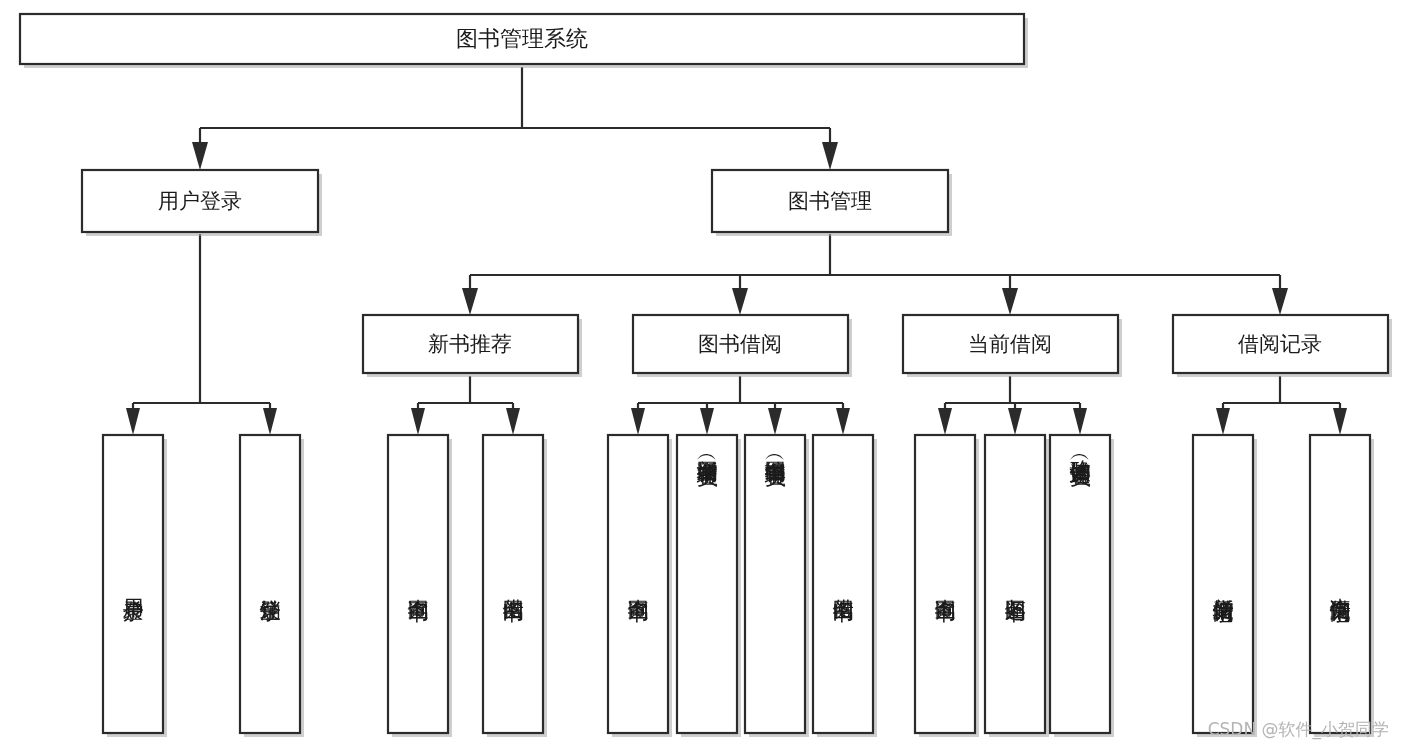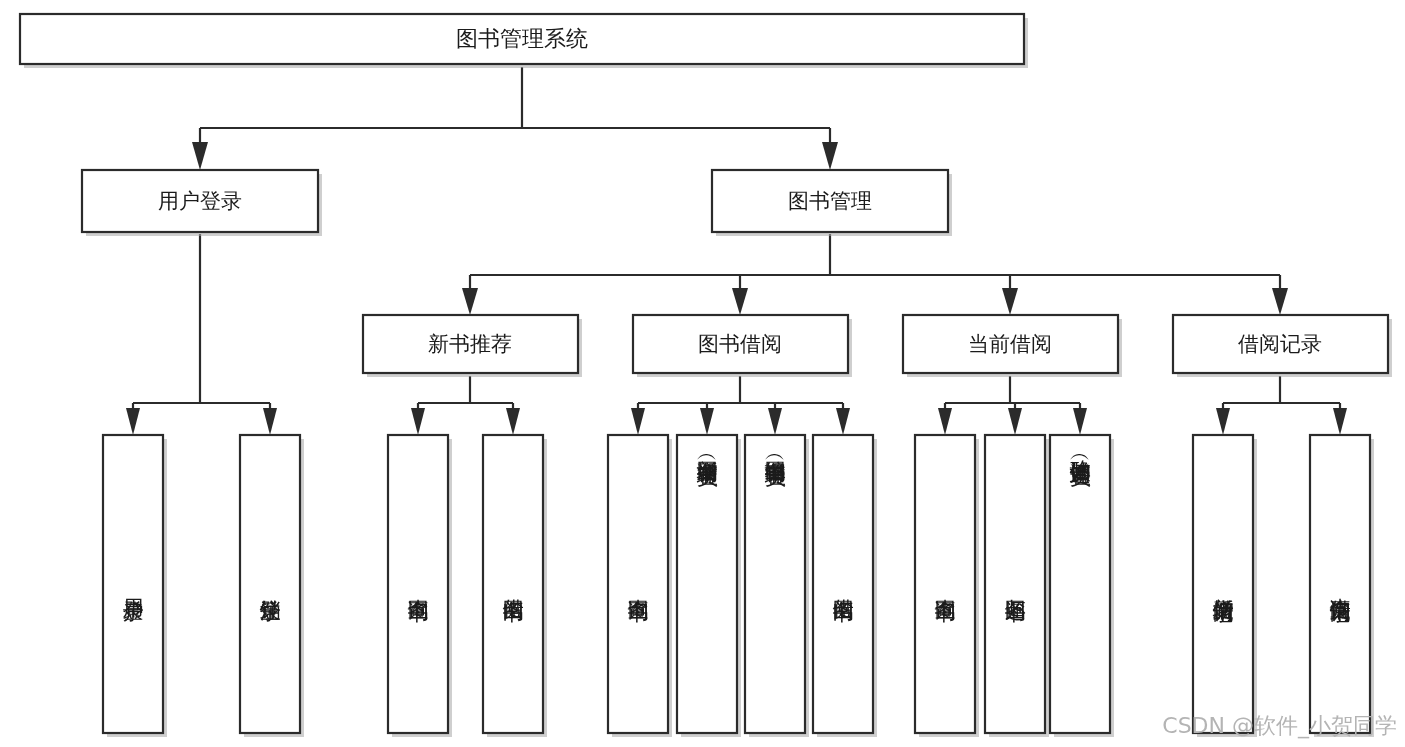--- a/index.html
+++ b/index.html
@@ -67,24 +67,24 @@
     font-family: "DejaVu Sans", "Liberation Sans", sans-serif;
     font-size: 21px;
     line-height: 1.08;
     color: #1b1b1b;
     letter-spacing: 1px;
     pointer-events: none;
     text-align: center;
   }
   .watermark {
     position: absolute;
-    right: 8px;
+    right: 16px;
     bottom: 6px;
     font-family: "DejaVu Sans", "Liberation Sans", sans-serif;
-    font-size: 22px;
+    font-size: 17px;
     color: #b4b4b4;
     white-space: nowrap;
     user-select: none;
   }
 </style>
 </head>
 <body>
 
 <div id="diagram-root">
 

